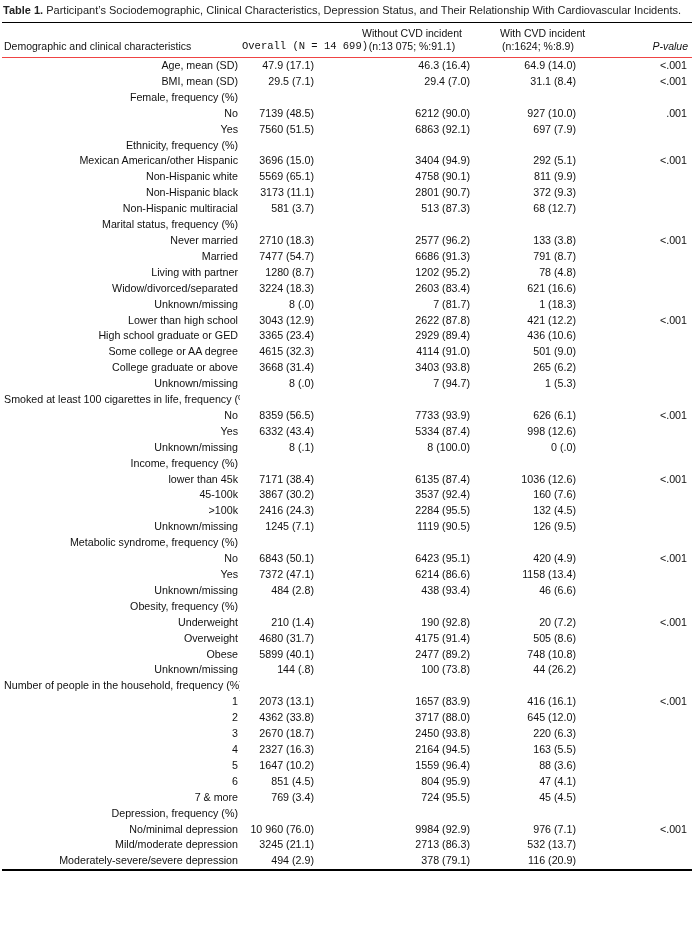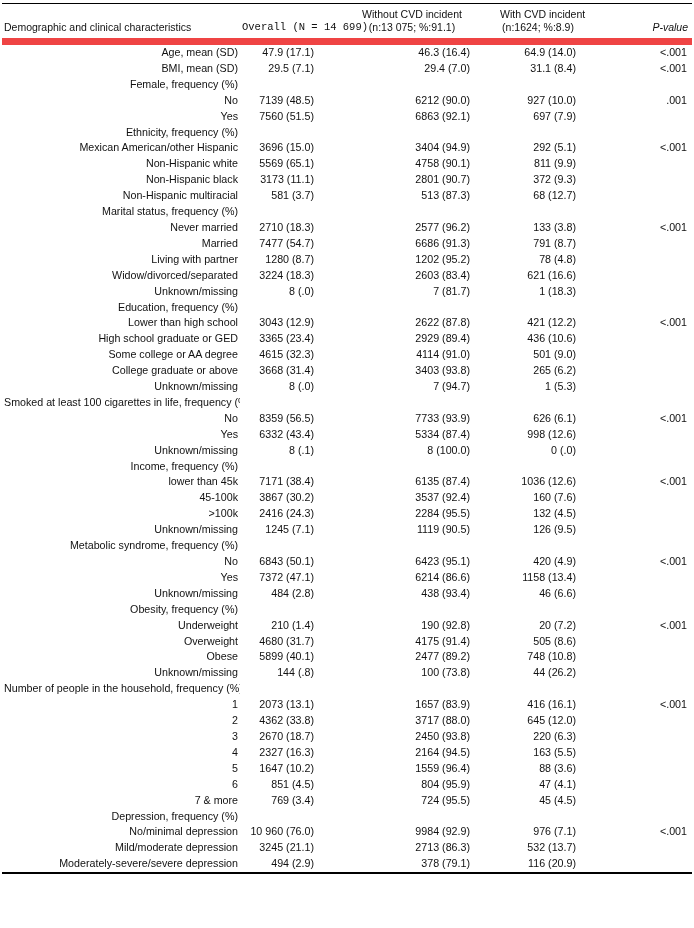--- a/index.html
+++ b/index.html
@@ -28,21 +28,21 @@
     table-layout: fixed;
     border-top: 1px solid #000000;
     border-bottom: 2px solid #000000;
   }
   col.c1 { width: 238px; }
   col.c2 { width: 76px; }
   col.c3 { width: 156px; }
   col.c4 { width: 106px; }
   col.c5 { width: 114px; }
   thead th {
-    border-bottom: 7px solid #ef4444;
+    border-bottom: 1px solid #ef4444;
     font-weight: normal;
     font-size: 10.5px;
     line-height: 13px;
     vertical-align: bottom;
     padding: 4px 2px 4px 2px;
     white-space: nowrap;
   }
   th.h-label { text-align: left; }
   th.h-overall { text-align: center; font-family: Liberation Mono, monospace; }
   th.h-without { text-align: center; padding-left: 38px; }
@@ -59,20 +59,24 @@
   }
   td.label { text-align: right; }
   td.label.indent { padding-left: 13px; margin-top: 25px; }
   td.overall, td.without, td.with { text-align: right; }
   td.p { text-align: right; padding-right: 5px; }
 </style>
 </head>
 <body>
 
 <div class="page">
+  <div class="table-title">
+    <span class="bold">Table 1.</span>
+    <span>Participant’s Sociodemographic, Clinical Characteristics, Depression Status, and Their Relationship With Cardiovascular Incidents.</span>
+  </div>
 
   <table class="data-table">
     <colgroup>
       <col class="c1">
         <col class="c2">
         <col class="c3">
         <col class="c4">
         <col class="c5">
     </colgroup>
     <thead>
@@ -197,27 +201,20 @@
           <td class="p"></td>
         </tr>
         <tr>
           <td class="label indent">Unknown/missing</td>
           <td class="overall">8 (.0)</td>
           <td class="without">7 (81.7)</td>
           <td class="with">1 (18.3)</td>
           <td class="p"></td>
         </tr>
         <tr>
-          <td class="label">Education, frequency (%)</td>
-          <td class="overall"></td>
-          <td class="without"></td>
-          <td class="with"></td>
-          <td class="p"></td>
-        </tr>
-        <tr>
           <td class="label indent">Lower than high school</td>
           <td class="overall">3043 (12.9)</td>
           <td class="without">2622 (87.8)</td>
           <td class="with">421 (12.2)</td>
           <td class="p">&lt;.001</td>
         </tr>
         <tr>
           <td class="label indent">High school graduate or GED</td>
           <td class="overall">3365 (23.4)</td>
           <td class="without">2929 (89.4)</td>

